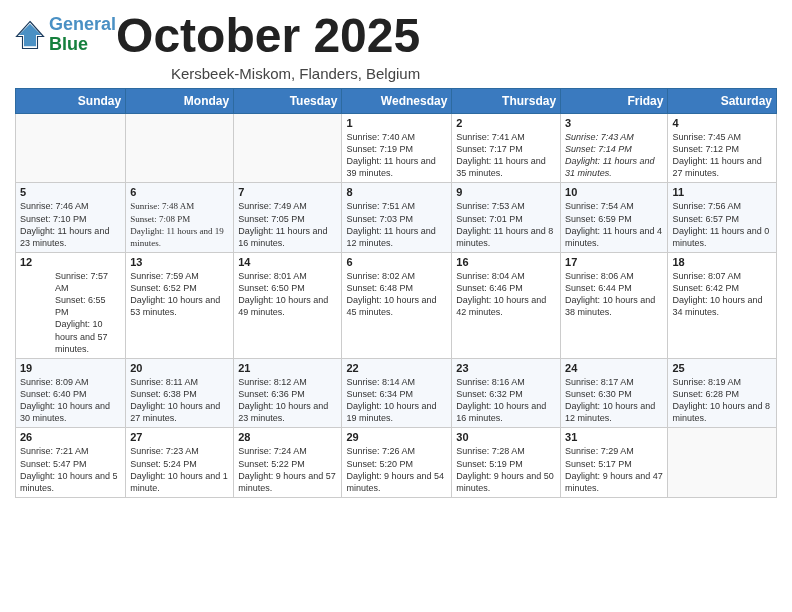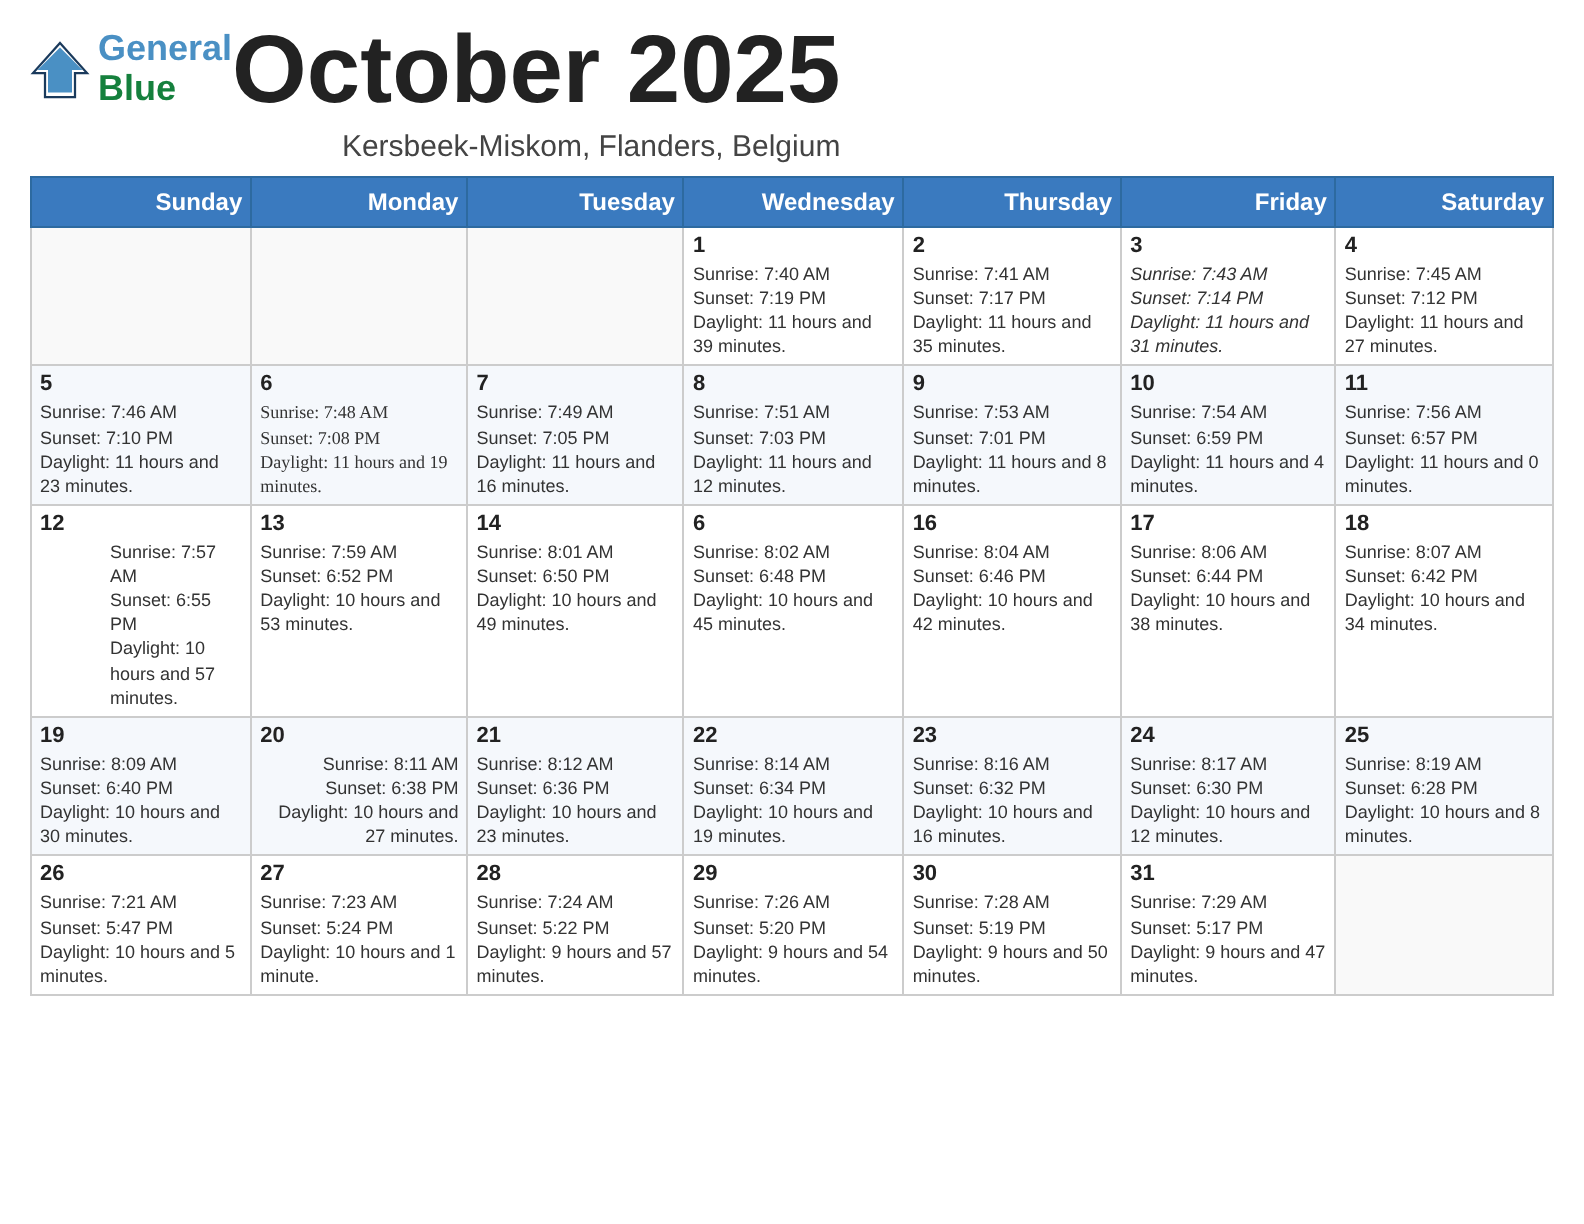--- a/index.html
+++ b/index.html
@@ -252,21 +252,21 @@
         </tr>
         <tr>
           <td>
             <span class="day-number">19</span>
             <div class="cell-content" style="white-space: pre-line;">Sunrise: 8:09 AM
 Sunset: 6:40 PM
 Daylight: 10 hours and 30 minutes.</div>
           </td>
           <td>
             <span class="day-number">20</span>
-            <div class="cell-content" style="white-space: pre-line; text-align: right;">Sunrise: 8:11 AM
+            <div class="cell-content" style="white-space: pre-line;">Sunrise: 8:11 AM
 Sunset: 6:38 PM
 Daylight: 10 hours and 27 minutes.</div>
           </td>
           <td>
             <span class="day-number">21</span>
             <div class="cell-content" style="white-space: pre-line;">Sunrise: 8:12 AM
 Sunset: 6:36 PM
 Daylight: 10 hours and 23 minutes.</div>
           </td>
           <td>

